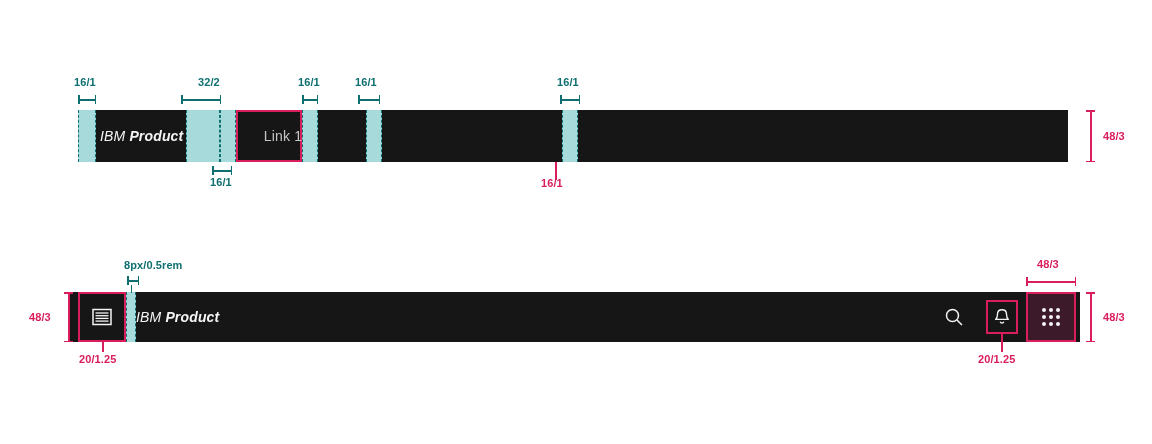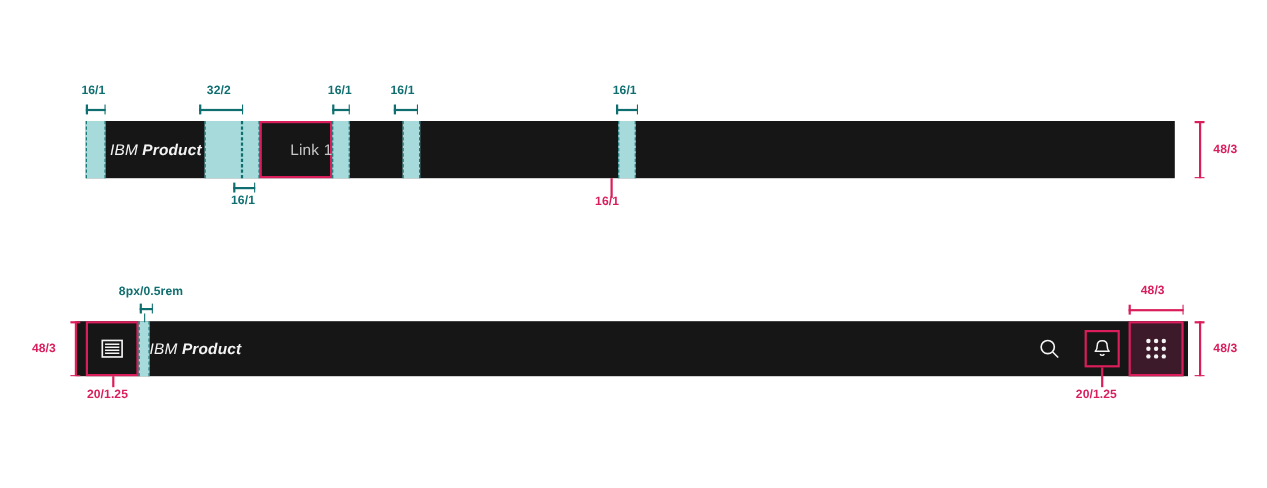--- a/index.html
+++ b/index.html
@@ -125,21 +125,21 @@
       <div class="cap l teal-bg"></div>
       <div class="cap r teal-bg"></div>
   </div>
   <div class="lbl lbl-teal" style="left:74px;top:76px;">16/1</div>
 
   <div class="mbar-h" style="left:181px;top:95px;width:40px;">
     <div class="line teal-bg"></div>
       <div class="cap l teal-bg"></div>
       <div class="cap r teal-bg"></div>
   </div>
-  <div class="lbl lbl-teal" style="left:188px;top:76px;">32/2</div>
+  <div class="lbl lbl-teal" style="left:198px;top:76px;">32/2</div>
 
   <div class="mbar-h" style="left:302px;top:95px;width:16px;">
     <div class="line teal-bg"></div>
       <div class="cap l teal-bg"></div>
       <div class="cap r teal-bg"></div>
   </div>
   <div class="lbl lbl-teal" style="left:298px;top:76px;">16/1</div>
 
   <div class="mbar-h" style="left:358px;top:95px;width:22px;">
     <div class="line teal-bg"></div>
@@ -218,21 +218,21 @@
         <i></i>
         <i></i>
         <i></i>
         <i></i>
         <i></i>
         <i></i>
         <i></i>
     </span>
   </div>
 
-  <div class="lbl lbl-teal" style="left:108px;top:259px;">8px/0.5rem</div>
+  <div class="lbl lbl-teal" style="left:124px;top:259px;">8px/0.5rem</div>
   <div class="mbar-h" style="left:127px;top:276px;width:12px;">
     <div class="line teal-bg"></div>
       <div class="cap l teal-bg"></div>
       <div class="cap r teal-bg"></div>
   </div>
   <div class="leader-teal" style="left:131px;top:285px;width:1.2px;height:8px;"></div>
 
   <div class="mbar-v" style="left:64px;top:292px;height:50px;">
     <div class="line pink-bg"></div>
       <div class="cap t pink-bg"></div>

